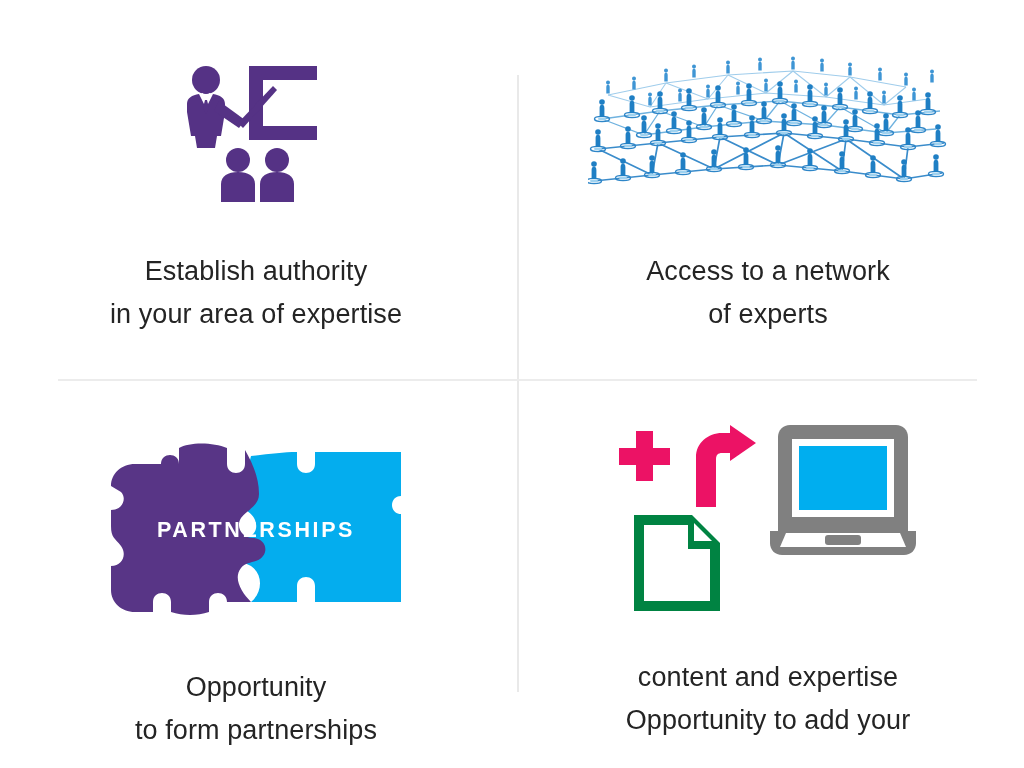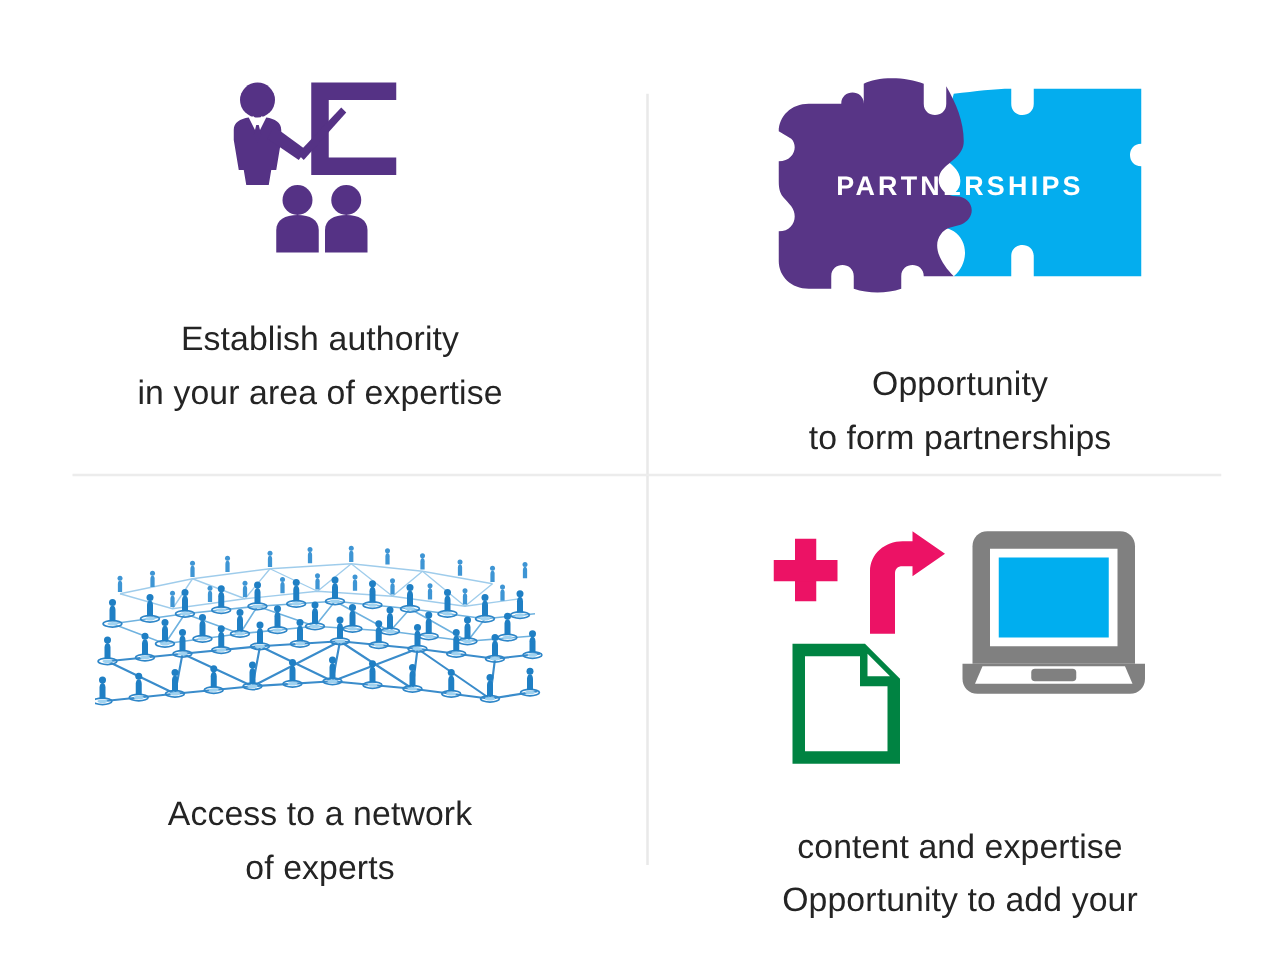--- a/index.html
+++ b/index.html
@@ -128,20 +128,143 @@
           <path d="M40,138 L40,120 C40,112 47,108 57,108 C67,108 74,112 74,120 L74,138 Z"></path>
 
           <circle cx="96" cy="96" r="12"></circle>
           <path d="M79,138 L79,120 C79,112 86,108 96,108 C106,108 113,112 113,120 L113,138 Z"></path>
         </g>
       </svg>
     </div>
     <div class="caption cap-tl">
       <span class="cap-line">Establish authority</span>
       <span class="cap-line">in your area of expertise</span>
+    </div>
+  </div>
+
+  <div class="cell cell-tr">
+    <div class="art art-tr">
+      <svg width="360" height="160" viewBox="0 0 360 160" xmlns="http://www.w3.org/2000/svg">
+        <defs>
+          <g id="pfig">
+            <ellipse cx="0" cy="0" rx="7.5" ry="2.6" fill="none" stroke="#2E86C8" stroke-width="1.4"></ellipse>
+            <ellipse cx="0" cy="0" rx="4" ry="1.4" fill="#9FD2F0"></ellipse>
+            <path d="M-2.4,-2 L-2.4,-11 C-2.4,-13.2 -1.4,-14.6 0,-14.6 C1.4,-14.6 2.4,-13.2 2.4,-11 L2.4,-2 Z" fill="#1F7FC4"></path>
+            <circle cx="0" cy="-17" r="2.8" fill="#1F7FC4"></circle>
+          </g>
+          <g id="pfigs">
+            <path d="M-1.7,-1.4 L-1.7,-8 C-1.7,-9.6 -1,-10.6 0,-10.6 C1,-10.6 1.7,-9.6 1.7,-8 L1.7,-1.4 Z" fill="#3E95D4"></path>
+            <circle cx="0" cy="-12.4" r="2" fill="#3E95D4"></circle>
+          </g>
+        </defs>
+
+        <g stroke="#8FC4E8" stroke-width="1.1" fill="none" opacity="0.85">
+          <path d="M20,42 L78,30 L140,22 L205,18 L262,24 L318,34"></path>
+          <path d="M20,42 L62,54 L120,46 L178,40 L238,44 L296,52 L340,46"></path>
+          <path d="M78,30 L62,54 M140,22 L120,46 M205,18 L178,40 M262,24 L238,44 M318,34 L296,52"></path>
+          <path d="M78,30 L120,46 M140,22 L178,40 M205,18 L238,44 M262,24 L296,52"></path>
+        </g>
+        <g stroke="#6FB2DF" stroke-width="1.3" fill="none">
+          <path d="M14,66 L72,58 L130,52 L192,48 L252,54 L312,62 L352,58"></path>
+          <path d="M14,66 L56,82 L116,74 L176,68 L236,72 L298,80 L348,76"></path>
+          <path d="M72,58 L56,82 M130,52 L116,74 M192,48 L176,68 M252,54 L236,72 M312,62 L298,80"></path>
+          <path d="M72,58 L116,74 M130,52 L176,68 M192,48 L236,72 M252,54 L298,80"></path>
+        </g>
+
+        <g stroke="#3A8CCB" stroke-width="1.7" fill="none">
+          <path d="M10,96 L70,90 L132,84 L196,80 L258,86 L320,94 L356,90"></path>
+          <path d="M6,128 L64,122 L126,116 L190,112 L254,118 L316,126 L354,120"></path>
+          <path d="M70,90 L64,122 M132,84 L126,116 M196,80 L190,112 M258,86 L254,118 M320,94 L316,126"></path>
+          <path d="M70,90 L126,116 M132,84 L190,112 M196,80 L254,118 M258,86 L316,126"></path>
+          <path d="M10,96 L64,122 M126,116 L196,80 M190,112 L258,86"></path>
+        </g>
+
+        <g>
+          <use href="#pfigs" x="20" y="42"></use>
+            <use href="#pfigs" x="46" y="38"></use>
+          <use href="#pfigs" x="78" y="30"></use>
+            <use href="#pfigs" x="106" y="26"></use>
+          <use href="#pfigs" x="140" y="22"></use>
+            <use href="#pfigs" x="172" y="19"></use>
+          <use href="#pfigs" x="205" y="18"></use>
+            <use href="#pfigs" x="234" y="20"></use>
+          <use href="#pfigs" x="262" y="24"></use>
+            <use href="#pfigs" x="292" y="29"></use>
+          <use href="#pfigs" x="318" y="34"></use>
+            <use href="#pfigs" x="344" y="31"></use>
+          <use href="#pfigs" x="62" y="54"></use>
+            <use href="#pfigs" x="92" y="50"></use>
+          <use href="#pfigs" x="120" y="46"></use>
+            <use href="#pfigs" x="150" y="43"></use>
+          <use href="#pfigs" x="178" y="40"></use>
+            <use href="#pfigs" x="208" y="41"></use>
+          <use href="#pfigs" x="238" y="44"></use>
+            <use href="#pfigs" x="268" y="48"></use>
+          <use href="#pfigs" x="296" y="52"></use>
+            <use href="#pfigs" x="326" y="49"></use>
+        </g>
+
+        <g>
+          <use href="#pfig" x="14" y="66"></use>
+            <use href="#pfig" x="44" y="62"></use>
+          <use href="#pfig" x="72" y="58"></use>
+            <use href="#pfig" x="101" y="55"></use>
+          <use href="#pfig" x="130" y="52"></use>
+            <use href="#pfig" x="161" y="50"></use>
+          <use href="#pfig" x="192" y="48"></use>
+            <use href="#pfig" x="222" y="51"></use>
+          <use href="#pfig" x="252" y="54"></use>
+            <use href="#pfig" x="282" y="58"></use>
+          <use href="#pfig" x="312" y="62"></use>
+            <use href="#pfig" x="340" y="59"></use>
+          <use href="#pfig" x="56" y="82"></use>
+            <use href="#pfig" x="86" y="78"></use>
+          <use href="#pfig" x="116" y="74"></use>
+            <use href="#pfig" x="146" y="71"></use>
+          <use href="#pfig" x="176" y="68"></use>
+            <use href="#pfig" x="206" y="70"></use>
+          <use href="#pfig" x="236" y="72"></use>
+            <use href="#pfig" x="267" y="76"></use>
+          <use href="#pfig" x="298" y="80"></use>
+            <use href="#pfig" x="330" y="77"></use>
+        </g>
+
+        <g>
+          <use href="#pfig" x="10" y="96"></use>
+            <use href="#pfig" x="40" y="93"></use>
+          <use href="#pfig" x="70" y="90"></use>
+            <use href="#pfig" x="101" y="87"></use>
+          <use href="#pfig" x="132" y="84"></use>
+            <use href="#pfig" x="164" y="82"></use>
+          <use href="#pfig" x="196" y="80"></use>
+            <use href="#pfig" x="227" y="83"></use>
+          <use href="#pfig" x="258" y="86"></use>
+            <use href="#pfig" x="289" y="90"></use>
+          <use href="#pfig" x="320" y="94"></use>
+            <use href="#pfig" x="350" y="91"></use>
+        </g>
+        <g transform="scale(1)">
+          <use href="#pfig" x="6" y="128"></use>
+            <use href="#pfig" x="35" y="125"></use>
+          <use href="#pfig" x="64" y="122"></use>
+            <use href="#pfig" x="95" y="119"></use>
+          <use href="#pfig" x="126" y="116"></use>
+            <use href="#pfig" x="158" y="114"></use>
+          <use href="#pfig" x="190" y="112"></use>
+            <use href="#pfig" x="222" y="115"></use>
+          <use href="#pfig" x="254" y="118"></use>
+            <use href="#pfig" x="285" y="122"></use>
+          <use href="#pfig" x="316" y="126"></use>
+            <use href="#pfig" x="348" y="121"></use>
+        </g>
+      </svg>
+    </div>
+    <div class="caption cap-tr">
+      <span class="cap-line">Access to a network</span>
+      <span class="cap-line">of experts</span>
     </div>
   </div>
 
   <div class="cell cell-bl">
     <div class="art art-bl">
       <div class="puzzle-wrap">
         <svg width="310" height="185" viewBox="0 0 310 185" xmlns="http://www.w3.org/2000/svg">
 
           <path fill="#04ADEE" d="M150,22
             C168,20 182,18 196,18
@@ -181,143 +304,20 @@
         </svg>
         <div class="puzzle-label">PARTNERSHIPS</div>
       </div>
     </div>
     <div class="caption cap-bl">
       <span class="cap-line">Opportunity</span>
       <span class="cap-line">to form partnerships</span>
     </div>
   </div>
 
-  <div class="cell cell-tr">
-    <div class="art art-tr">
-      <svg width="360" height="160" viewBox="0 0 360 160" xmlns="http://www.w3.org/2000/svg">
-        <defs>
-          <g id="pfig">
-            <ellipse cx="0" cy="0" rx="7.5" ry="2.6" fill="none" stroke="#2E86C8" stroke-width="1.4"></ellipse>
-            <ellipse cx="0" cy="0" rx="4" ry="1.4" fill="#9FD2F0"></ellipse>
-            <path d="M-2.4,-2 L-2.4,-11 C-2.4,-13.2 -1.4,-14.6 0,-14.6 C1.4,-14.6 2.4,-13.2 2.4,-11 L2.4,-2 Z" fill="#1F7FC4"></path>
-            <circle cx="0" cy="-17" r="2.8" fill="#1F7FC4"></circle>
-          </g>
-          <g id="pfigs">
-            <path d="M-1.7,-1.4 L-1.7,-8 C-1.7,-9.6 -1,-10.6 0,-10.6 C1,-10.6 1.7,-9.6 1.7,-8 L1.7,-1.4 Z" fill="#3E95D4"></path>
-            <circle cx="0" cy="-12.4" r="2" fill="#3E95D4"></circle>
-          </g>
-        </defs>
-
-        <g stroke="#8FC4E8" stroke-width="1.1" fill="none" opacity="0.85">
-          <path d="M20,42 L78,30 L140,22 L205,18 L262,24 L318,34"></path>
-          <path d="M20,42 L62,54 L120,46 L178,40 L238,44 L296,52 L340,46"></path>
-          <path d="M78,30 L62,54 M140,22 L120,46 M205,18 L178,40 M262,24 L238,44 M318,34 L296,52"></path>
-          <path d="M78,30 L120,46 M140,22 L178,40 M205,18 L238,44 M262,24 L296,52"></path>
-        </g>
-        <g stroke="#6FB2DF" stroke-width="1.3" fill="none">
-          <path d="M14,66 L72,58 L130,52 L192,48 L252,54 L312,62 L352,58"></path>
-          <path d="M14,66 L56,82 L116,74 L176,68 L236,72 L298,80 L348,76"></path>
-          <path d="M72,58 L56,82 M130,52 L116,74 M192,48 L176,68 M252,54 L236,72 M312,62 L298,80"></path>
-          <path d="M72,58 L116,74 M130,52 L176,68 M192,48 L236,72 M252,54 L298,80"></path>
-        </g>
-
-        <g stroke="#3A8CCB" stroke-width="1.7" fill="none">
-          <path d="M10,96 L70,90 L132,84 L196,80 L258,86 L320,94 L356,90"></path>
-          <path d="M6,128 L64,122 L126,116 L190,112 L254,118 L316,126 L354,120"></path>
-          <path d="M70,90 L64,122 M132,84 L126,116 M196,80 L190,112 M258,86 L254,118 M320,94 L316,126"></path>
-          <path d="M70,90 L126,116 M132,84 L190,112 M196,80 L254,118 M258,86 L316,126"></path>
-          <path d="M10,96 L64,122 M126,116 L196,80 M190,112 L258,86"></path>
-        </g>
-
-        <g>
-          <use href="#pfigs" x="20" y="42"></use>
-            <use href="#pfigs" x="46" y="38"></use>
-          <use href="#pfigs" x="78" y="30"></use>
-            <use href="#pfigs" x="106" y="26"></use>
-          <use href="#pfigs" x="140" y="22"></use>
-            <use href="#pfigs" x="172" y="19"></use>
-          <use href="#pfigs" x="205" y="18"></use>
-            <use href="#pfigs" x="234" y="20"></use>
-          <use href="#pfigs" x="262" y="24"></use>
-            <use href="#pfigs" x="292" y="29"></use>
-          <use href="#pfigs" x="318" y="34"></use>
-            <use href="#pfigs" x="344" y="31"></use>
-          <use href="#pfigs" x="62" y="54"></use>
-            <use href="#pfigs" x="92" y="50"></use>
-          <use href="#pfigs" x="120" y="46"></use>
-            <use href="#pfigs" x="150" y="43"></use>
-          <use href="#pfigs" x="178" y="40"></use>
-            <use href="#pfigs" x="208" y="41"></use>
-          <use href="#pfigs" x="238" y="44"></use>
-            <use href="#pfigs" x="268" y="48"></use>
-          <use href="#pfigs" x="296" y="52"></use>
-            <use href="#pfigs" x="326" y="49"></use>
-        </g>
-
-        <g>
-          <use href="#pfig" x="14" y="66"></use>
-            <use href="#pfig" x="44" y="62"></use>
-          <use href="#pfig" x="72" y="58"></use>
-            <use href="#pfig" x="101" y="55"></use>
-          <use href="#pfig" x="130" y="52"></use>
-            <use href="#pfig" x="161" y="50"></use>
-          <use href="#pfig" x="192" y="48"></use>
-            <use href="#pfig" x="222" y="51"></use>
-          <use href="#pfig" x="252" y="54"></use>
-            <use href="#pfig" x="282" y="58"></use>
-          <use href="#pfig" x="312" y="62"></use>
-            <use href="#pfig" x="340" y="59"></use>
-          <use href="#pfig" x="56" y="82"></use>
-            <use href="#pfig" x="86" y="78"></use>
-          <use href="#pfig" x="116" y="74"></use>
-            <use href="#pfig" x="146" y="71"></use>
-          <use href="#pfig" x="176" y="68"></use>
-            <use href="#pfig" x="206" y="70"></use>
-          <use href="#pfig" x="236" y="72"></use>
-            <use href="#pfig" x="267" y="76"></use>
-          <use href="#pfig" x="298" y="80"></use>
-            <use href="#pfig" x="330" y="77"></use>
-        </g>
-
-        <g>
-          <use href="#pfig" x="10" y="96"></use>
-            <use href="#pfig" x="40" y="93"></use>
-          <use href="#pfig" x="70" y="90"></use>
-            <use href="#pfig" x="101" y="87"></use>
-          <use href="#pfig" x="132" y="84"></use>
-            <use href="#pfig" x="164" y="82"></use>
-          <use href="#pfig" x="196" y="80"></use>
-            <use href="#pfig" x="227" y="83"></use>
-          <use href="#pfig" x="258" y="86"></use>
-            <use href="#pfig" x="289" y="90"></use>
-          <use href="#pfig" x="320" y="94"></use>
-            <use href="#pfig" x="350" y="91"></use>
-        </g>
-        <g transform="scale(1)">
-          <use href="#pfig" x="6" y="128"></use>
-            <use href="#pfig" x="35" y="125"></use>
-          <use href="#pfig" x="64" y="122"></use>
-            <use href="#pfig" x="95" y="119"></use>
-          <use href="#pfig" x="126" y="116"></use>
-            <use href="#pfig" x="158" y="114"></use>
-          <use href="#pfig" x="190" y="112"></use>
-            <use href="#pfig" x="222" y="115"></use>
-          <use href="#pfig" x="254" y="118"></use>
-            <use href="#pfig" x="285" y="122"></use>
-          <use href="#pfig" x="316" y="126"></use>
-            <use href="#pfig" x="348" y="121"></use>
-        </g>
-      </svg>
-    </div>
-    <div class="caption cap-tr">
-      <span class="cap-line">Access to a network</span>
-      <span class="cap-line">of experts</span>
-    </div>
-  </div>
-
   <div class="cell cell-br">
     <div class="art art-br">
       <svg width="300" height="195" viewBox="0 0 300 195" xmlns="http://www.w3.org/2000/svg">
 
         <g fill="#EC1265">
           <rect x="18" y="8" width="17" height="50"></rect>
           <rect x="1" y="25" width="51" height="17"></rect>
         </g>
 
         <g fill="#EC1265">

